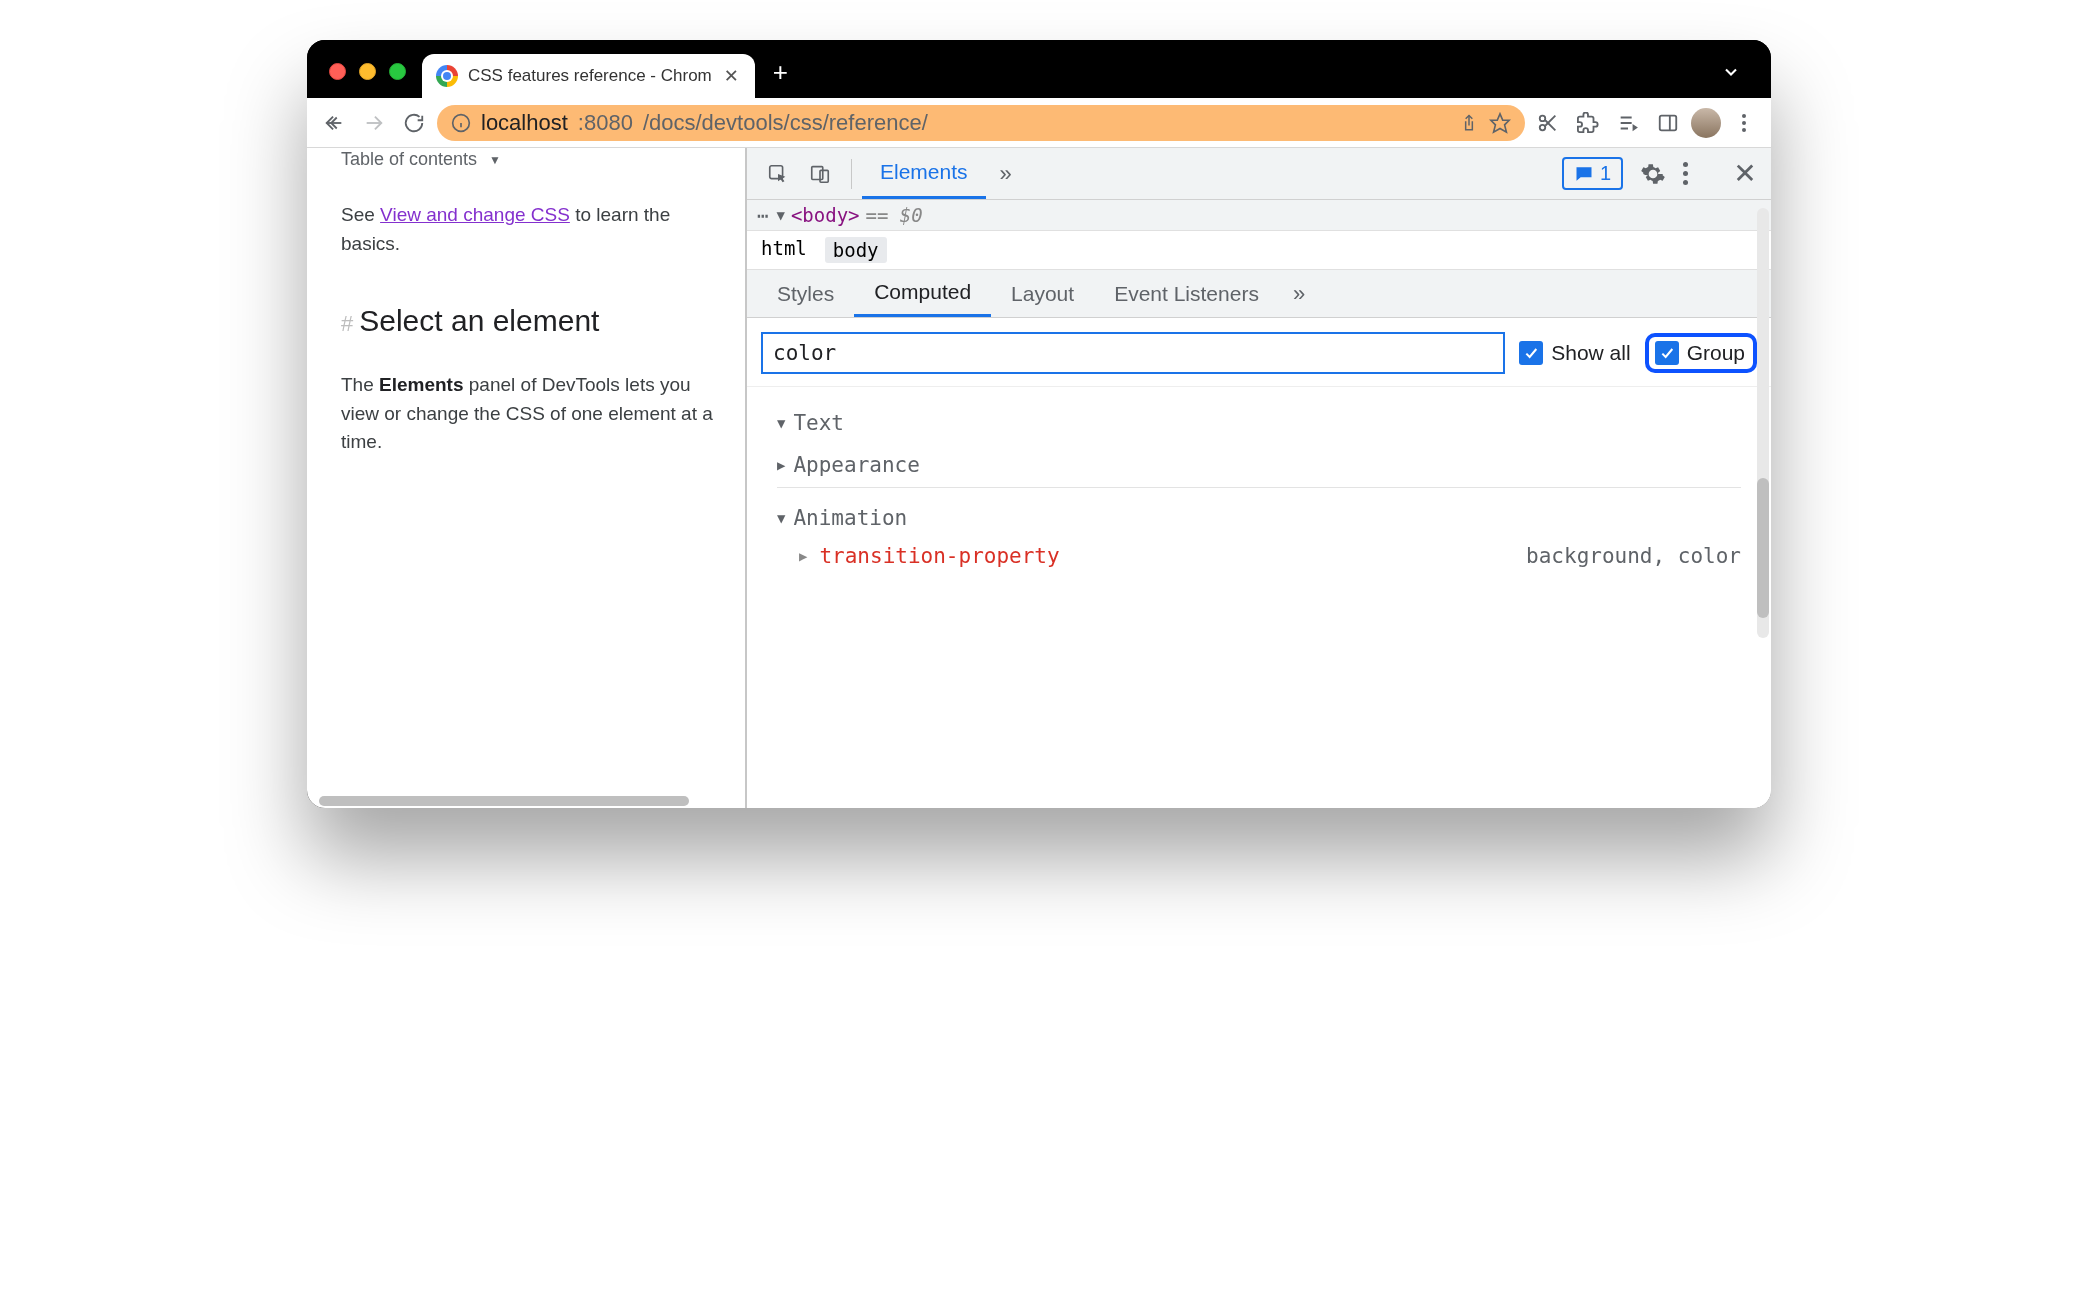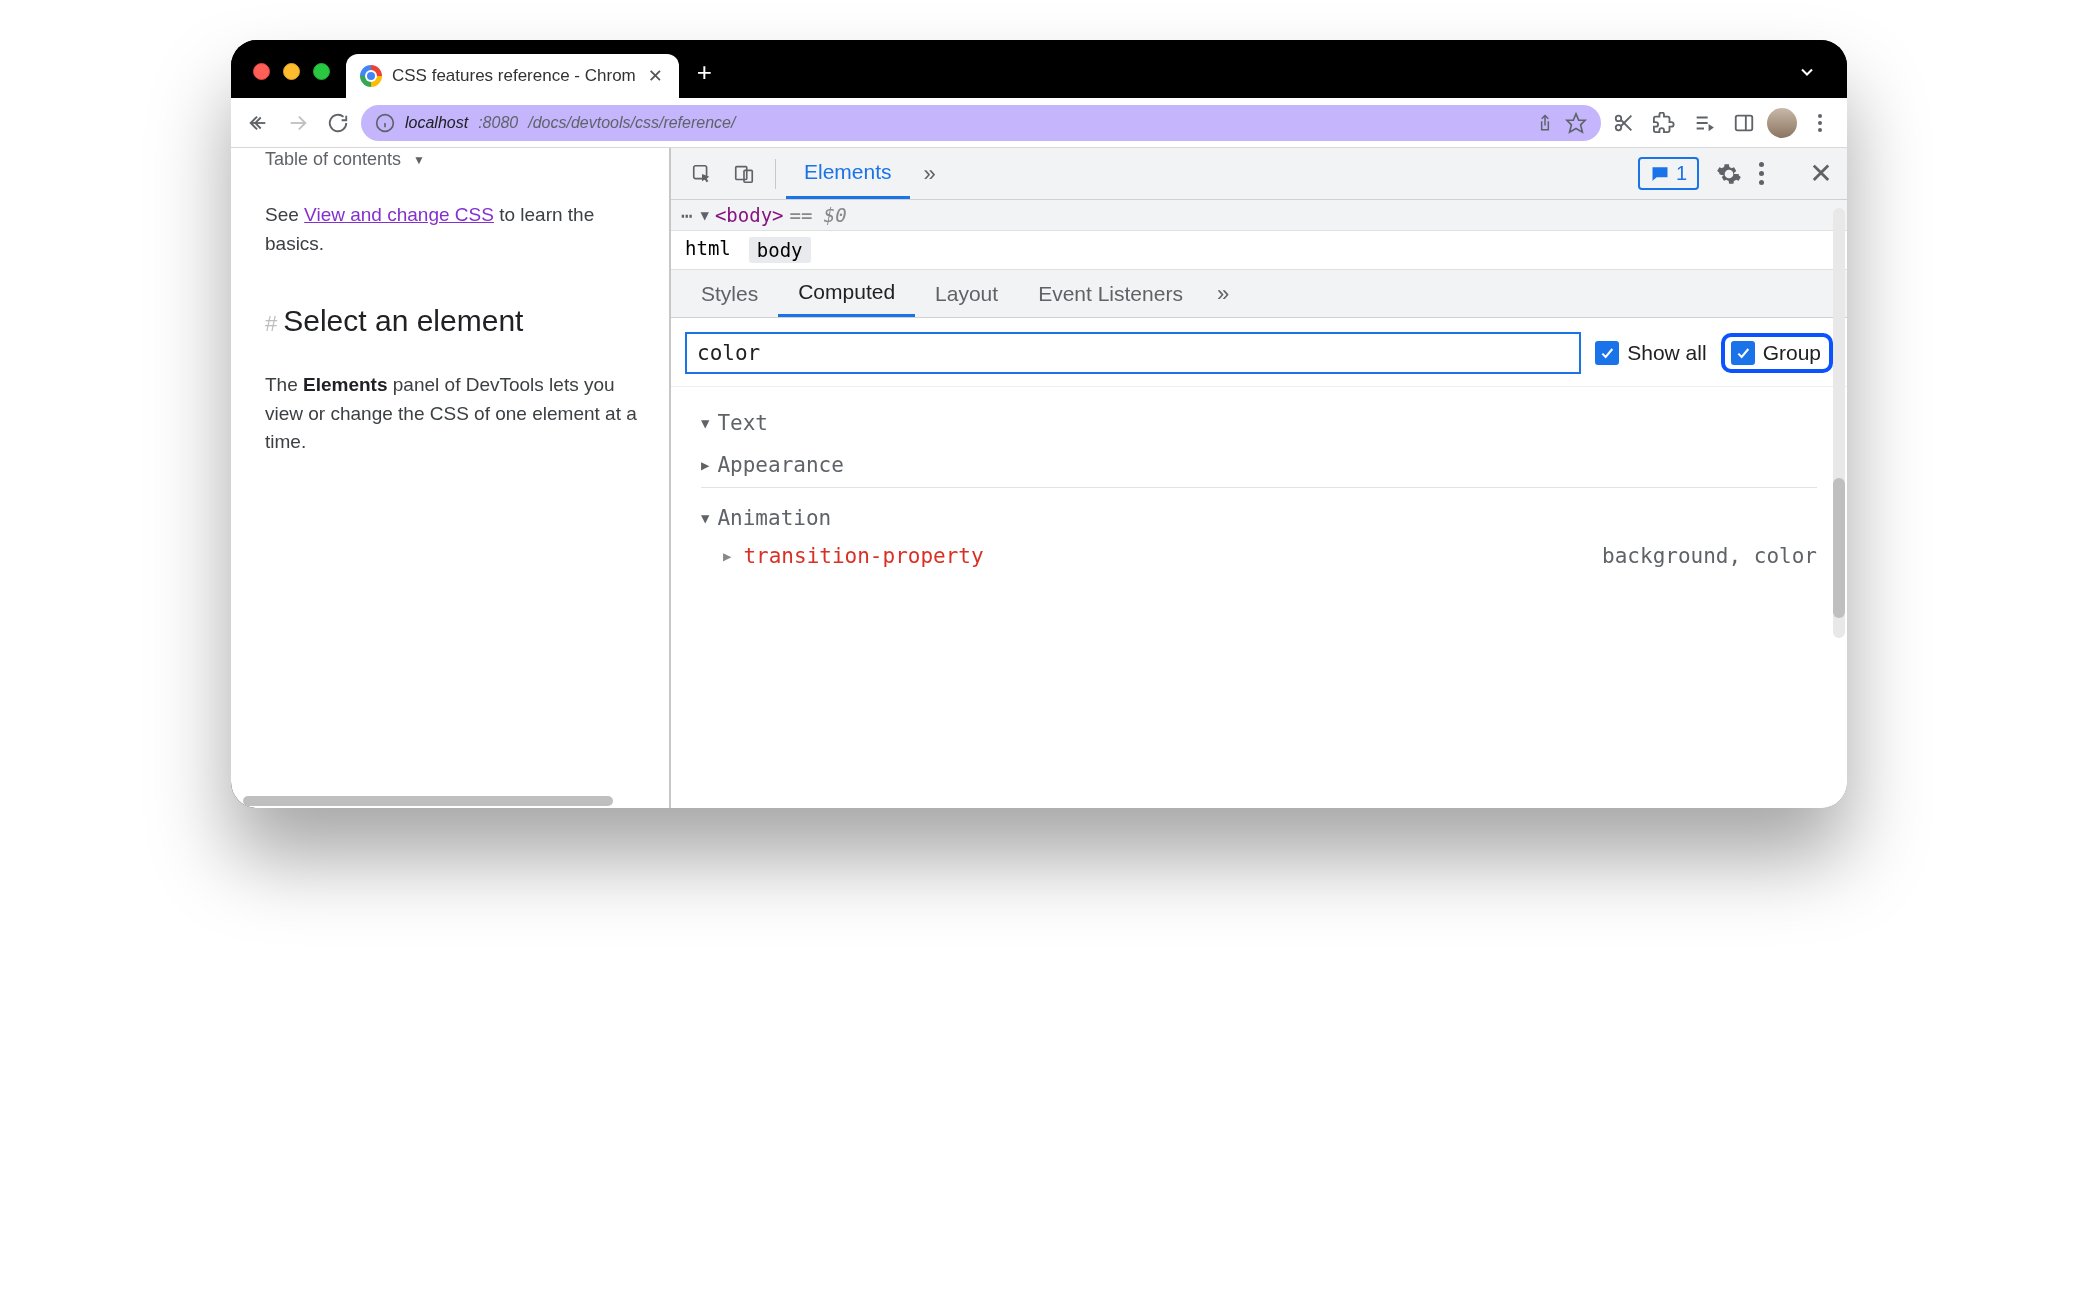--- a/index.html
+++ b/index.html
@@ -1,19 +1,19 @@
 <!DOCTYPE html>
 <html><head>
 <meta charset="utf-8">
 <style>
   * { box-sizing: border-box; margin: 0; padding: 0; }
   html, body { width: 100%; height: 100%; font-family: -apple-system, BlinkMacSystemFont, "Segoe UI", Arial, sans-serif; }
   body { background: #fff; display: flex; justify-content: center; align-items: flex-start; }
 
-  .viewport { width: 1616px; background: #000; border-radius: 26px; box-shadow: 0 50px 80px rgba(0,0,0,.35); overflow: hidden; margin: 40px; }
+  .viewport { width: 1464px; background: #000; border-radius: 18px; box-shadow: 0 50px 80px rgba(0,0,0,.35); overflow: hidden; margin: 40px; }
 
   
   .tabstrip { height: 58px; background: #000; display: flex; align-items: flex-end; padding: 0 12px; }
   .traffic { display: flex; gap: 13px; align-items: center; padding: 0 16px 18px 10px; }
   .dot { width: 17px; height: 17px; border-radius: 50%; }
   .dot.red { background: #ff5f57; border: .5px solid #e24640; }
   .dot.yellow { background: #febc2e; border: .5px solid #e1a327; }
   .dot.green { background: #28c840; border: .5px solid #24ad36; }
   .tab { background: #fff; height: 44px; border-radius: 12px 12px 0 0; display: flex; align-items: center; padding: 0 14px; gap: 10px; min-width: 330px; }
   .favicon { width: 22px; height: 22px; border-radius: 50%; background: conic-gradient(#ea4335 0 90deg,#fbbc05 90deg 180deg,#34a853 180deg 270deg,#4285f4 270deg 360deg); position: relative; }
@@ -22,21 +22,21 @@
   .tab-title { font-size: 17px; color: #333; white-space: nowrap; overflow: hidden; text-overflow: ellipsis; flex: 1; }
   .tab-close { font-size: 18px; color: #555; padding: 0 2px;}
   .newtab { color: #fff; font-size: 26px; padding: 0 18px 10px; }
   .tabstrip-spacer { flex:1; }
   .chev-down-win { color:#fff; padding: 0 18px 12px; }
 
   
   .toolbar { height: 50px; background: #fff; border-bottom: 1px solid #d8d8d8; display: flex; align-items: center; padding: 0 10px; gap: 6px; }
   .tb-icon { width: 34px; height: 34px; display:flex; align-items:center; justify-content:center; color:#5f6368; }
   .tb-icon svg { width: 22px; height: 22px; stroke:#5f6368; fill:none; stroke-width:2; }
-  .addr { flex:1; height: 36px; background: #c4b5fd; border-radius: 18px; display:flex; align-items:center; padding: 0 14px; gap: 10px; color:#3c4043; font-size: 16px; font-style: italic; }
+  .addr { flex:1; height: 36px; background: #fdba74; border-radius: 18px; display:flex; align-items:center; padding: 0 14px; gap: 10px; color:#3c4043; font-size: 22px; }
   .addr .host { color:#202124; }
   .addr .path { color:#5f6368; }
   .addr-spacer{flex:1}
   .avatar { width: 30px; height: 30px; border-radius: 50%; background: linear-gradient(#c9b8a8,#8a7560); }
   .kebab { display:flex; flex-direction:column; gap:3px;}
   .kebab span{width:4px;height:4px;border-radius:50%;background:#5f6368}
 
   
   .split { display:flex; height: 660px; background:#fff;padding-left:12px; }
   .page { width: 426px; padding: 4px 30px 10px 22px; color:#3c4043; font-size:19px; line-height:1.5; overflow:hidden; position:relative;}

